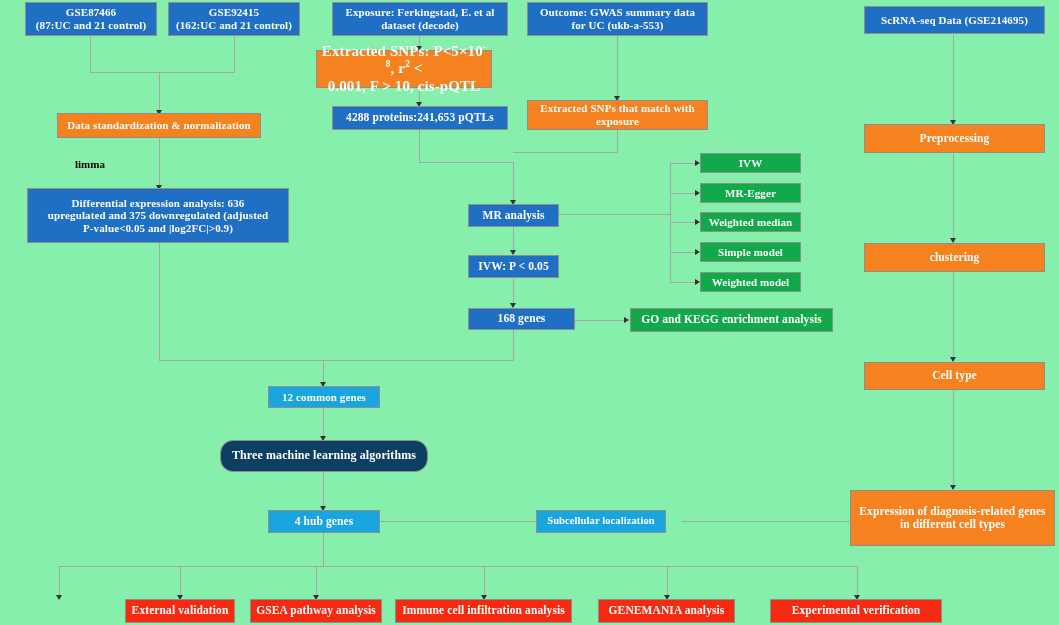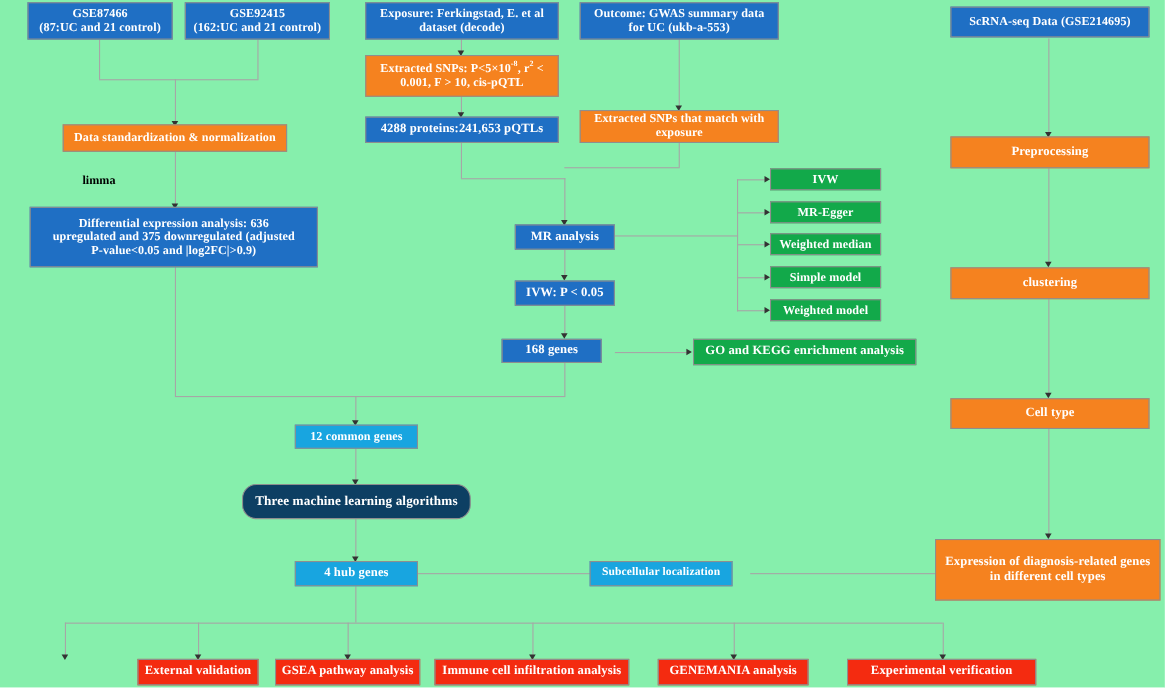--- a/index.html
+++ b/index.html
@@ -188,21 +188,21 @@
     <span>
       <span>Outcome: GWAS summary data</span><br>
       <span>for UC (ukb-a-553)</span>
     </span>
   </div>
 
   <div class="node blue" style="left:864px; top:6px; width:181px; height:28px; font-size:11px;">
     <span>ScRNA-seq Data (GSE214695)</span>
   </div>
 
-  <div class="node orange" style="left:332px; top:50px; width:176px; height:38px; font-size:11px;font-family:Liberation Serif, serif;">
+  <div class="node orange" style="left:316px; top:50px; width:176px; height:38px; font-size:15px;font-family:Liberation Serif, serif;">
     <span>
       <span><span>Extracted SNPs: P&lt;5×10</span><sup>-8</sup><span>, r</span><sup>2</sup><span> &lt;</span></span><br>
       <span>0.001, F &gt; 10, cis-pQTL</span>
     </span>
   </div>
 
   <div class="node orange" style="left:57px; top:113px; width:204px; height:25px; font-size:11px;">
     <span>Data standardization &amp; normalization</span>
   </div>
 
@@ -232,21 +232,21 @@
   </div>
 
   <div class="node blue" style="left:468px; top:204px; width:91px; height:23px; font-size:11.5px;">
     <span>MR analysis</span>
   </div>
 
   <div class="node blue" style="left:468px; top:255px; width:91px; height:23px; font-size:11.5px;">
     <span>IVW: P &lt; 0.05</span>
   </div>
 
-  <div class="node blue" style="left:456px; top:308px; width:91px; height:22px; font-size:11.5px;">
+  <div class="node blue" style="left:468px; top:308px; width:107px; height:22px; font-size:11.5px;">
     <span>168 genes</span>
   </div>
 
   <div class="node green" style="left:700px; top:153px; width:101px; height:20px; font-size:11px;">
     <span>IVW</span>
   </div>
   <div class="node green" style="left:700px; top:183px; width:101px; height:20px; font-size:11px;">
     <span>MR-Egger</span>
   </div>
   <div class="node green" style="left:700px; top:212px; width:101px; height:20px; font-size:11px;">

